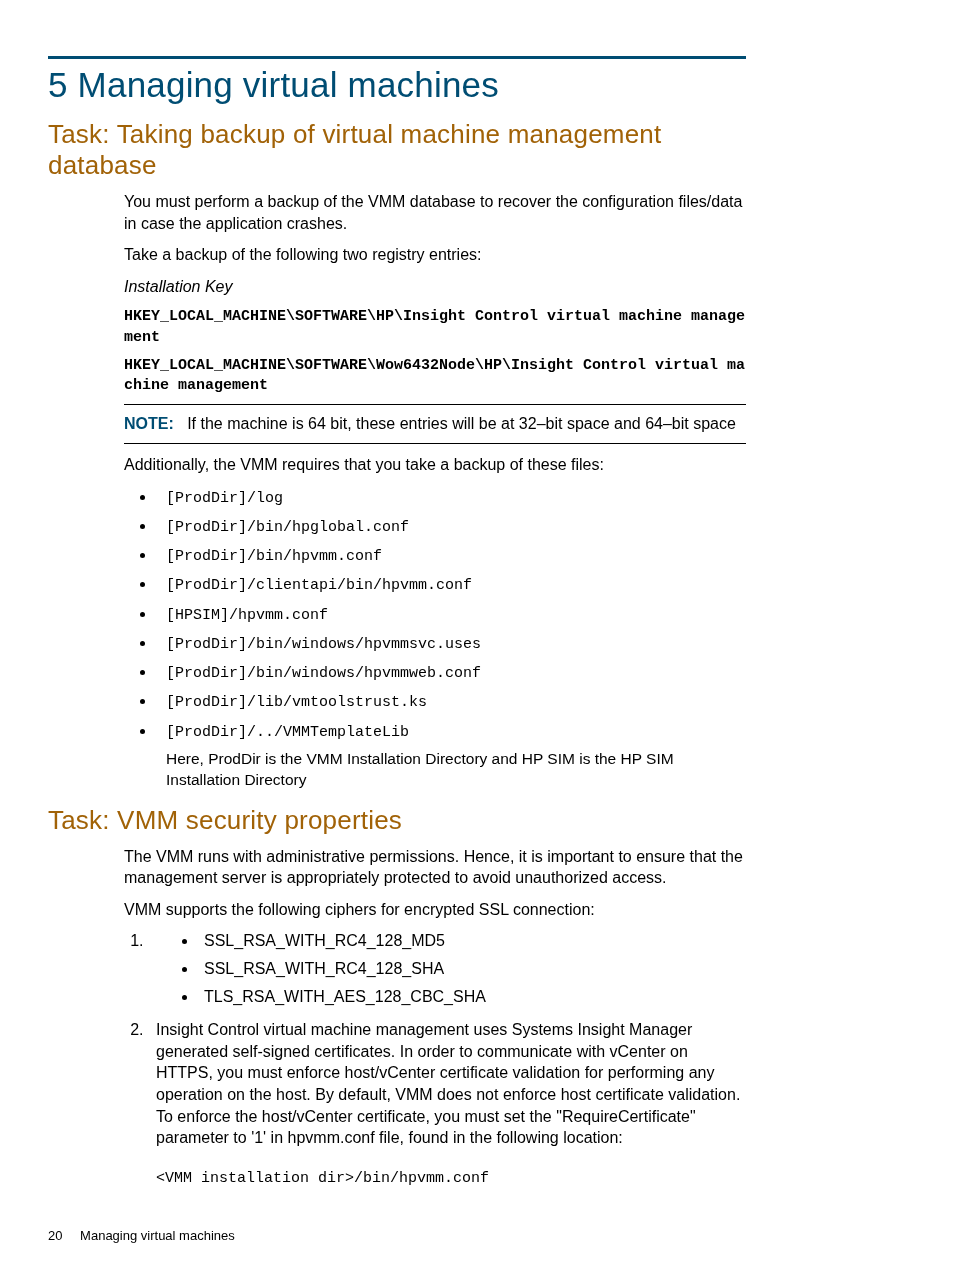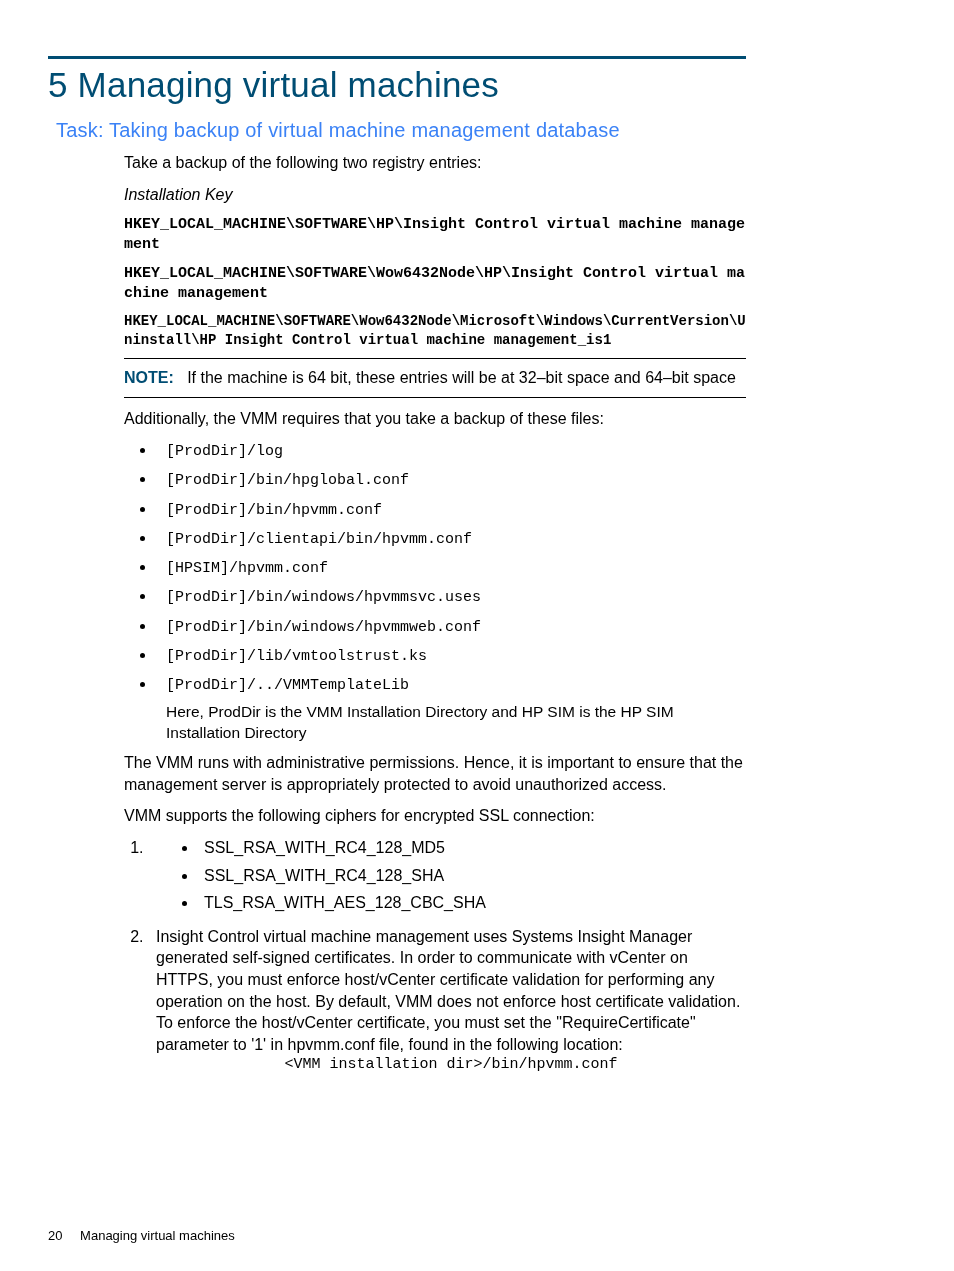--- a/index.html
+++ b/index.html
@@ -27,23 +27,23 @@
     font-family: "Trebuchet MS", "Segoe UI", Arial, sans-serif;
     font-weight: 300;
     font-size: 35px;
     color: #004d73;
     margin: 0 0 10px 0;
     letter-spacing: 0.2px;
   }
   h2.task {
     font-family: "Trebuchet MS", "Segoe UI", Arial, sans-serif;
     font-weight: 300;
-    font-size: 20px;
-    color: #3b82f6;
-    margin: 14px 0 10px 8px;
+    font-size: 26px;
+    color: #a16207;
+    margin: 14px 0 10px 0;
     letter-spacing: 0.2px;
   }
   .body-block {
     margin-left: 76px;
     font-size: 16px;
     line-height: 1.35;
   }
   .body-block p { margin: 6px 0 10px 0; }
   .italic { font-style: italic; }
   .mono {
@@ -115,27 +115,27 @@
   <hr class="rule">
 
   <h1 class="chapter">
     <span>5</span>
     <span>Managing virtual machines</span>
   </h1>
 
   <h2 class="task">Task: Taking backup of virtual machine management database</h2>
 
   <div class="body-block">
+    <p>You must perform a backup of the VMM database to recover the configuration files/data in case the application crashes.</p>
     <p>Take a backup of the following two registry entries:</p>
 
     <p class="italic">Installation Key</p>
     <div class="mono">HKEY_LOCAL_MACHINE\SOFTWARE\HP\Insight Control virtual machine management</div>
     <div class="mono">HKEY_LOCAL_MACHINE\SOFTWARE\Wow6432Node\HP\Insight Control virtual machine management</div>
 
-    <div class="mono" style="font-size:14px">HKEY_LOCAL_MACHINE\SOFTWARE\Wow6432Node\Microsoft\Windows\CurrentVersion\Uninstall\HP Insight Control virtual machine management_is1</div>
 
     <div class="note-box">
       <span class="note-label">NOTE:</span>&nbsp;&nbsp;
       <span>If the machine is 64 bit, these entries will be at 32–bit space and 64–bit space</span>
     </div>
 
     <p>Additionally, the VMM requires that you take a backup of these files:</p>
 
     <ul class="file-list">
       <li><span class="mono-plain">[ProdDir]/log</span></li>
@@ -145,36 +145,37 @@
       <li><span class="mono-plain">[HPSIM]/hpvmm.conf</span></li>
       <li><span class="mono-plain">[ProdDir]/bin/windows/hpvmmsvc.uses</span></li>
       <li><span class="mono-plain">[ProdDir]/bin/windows/hpvmmweb.conf</span></li>
       <li><span class="mono-plain">[ProdDir]/lib/vmtoolstrust.ks</span></li>
       <li><span class="mono-plain">[ProdDir]/../VMMTemplateLib</span>
         <div class="list-note" style="margin-left:0; margin-top:6px;">Here, ProdDir is the VMM Installation Directory and HP SIM is the HP SIM Installation Directory</div>
       </li>
     </ul>
   </div>
 
+  <h2 class="task">Task: VMM security properties</h2>
 
   <div class="body-block">
     <p>The VMM runs with administrative permissions. Hence, it is important to ensure that the management server is appropriately protected to avoid unauthorized access.</p>
     <p>VMM supports the following ciphers for encrypted SSL connection:</p>
 
     <ol class="num-list">
       <li>
         <ul class="inner">
           <li>SSL_RSA_WITH_RC4_128_MD5</li>
           <li>SSL_RSA_WITH_RC4_128_SHA</li>
           <li>TLS_RSA_WITH_AES_128_CBC_SHA</li>
         </ul>
       </li>
       <li>
         <span>Insight Control virtual machine management uses Systems Insight Manager generated self-signed certificates. In order to communicate with vCenter on HTTPS, you must enforce host/vCenter certificate validation for performing any operation on the host. By default, VMM does not enforce host certificate validation. To enforce the host/vCenter certificate, you must set the "RequireCertificate" parameter to '1' in hpvmm.conf file, found in the following location:</span>
-        <div class="mono-plain" style="margin-top:0;text-align:center;">&lt;VMM installation dir&gt;/bin/hpvmm.conf</div>
+        <div class="mono-plain" style="margin-top:20px;">&lt;VMM installation dir&gt;/bin/hpvmm.conf</div>
       </li>
     </ol>
   </div>
 
   <div class="footer">
     <span class="pgnum">20</span>
     <span>Managing virtual machines</span>
   </div>
 
 </div>

